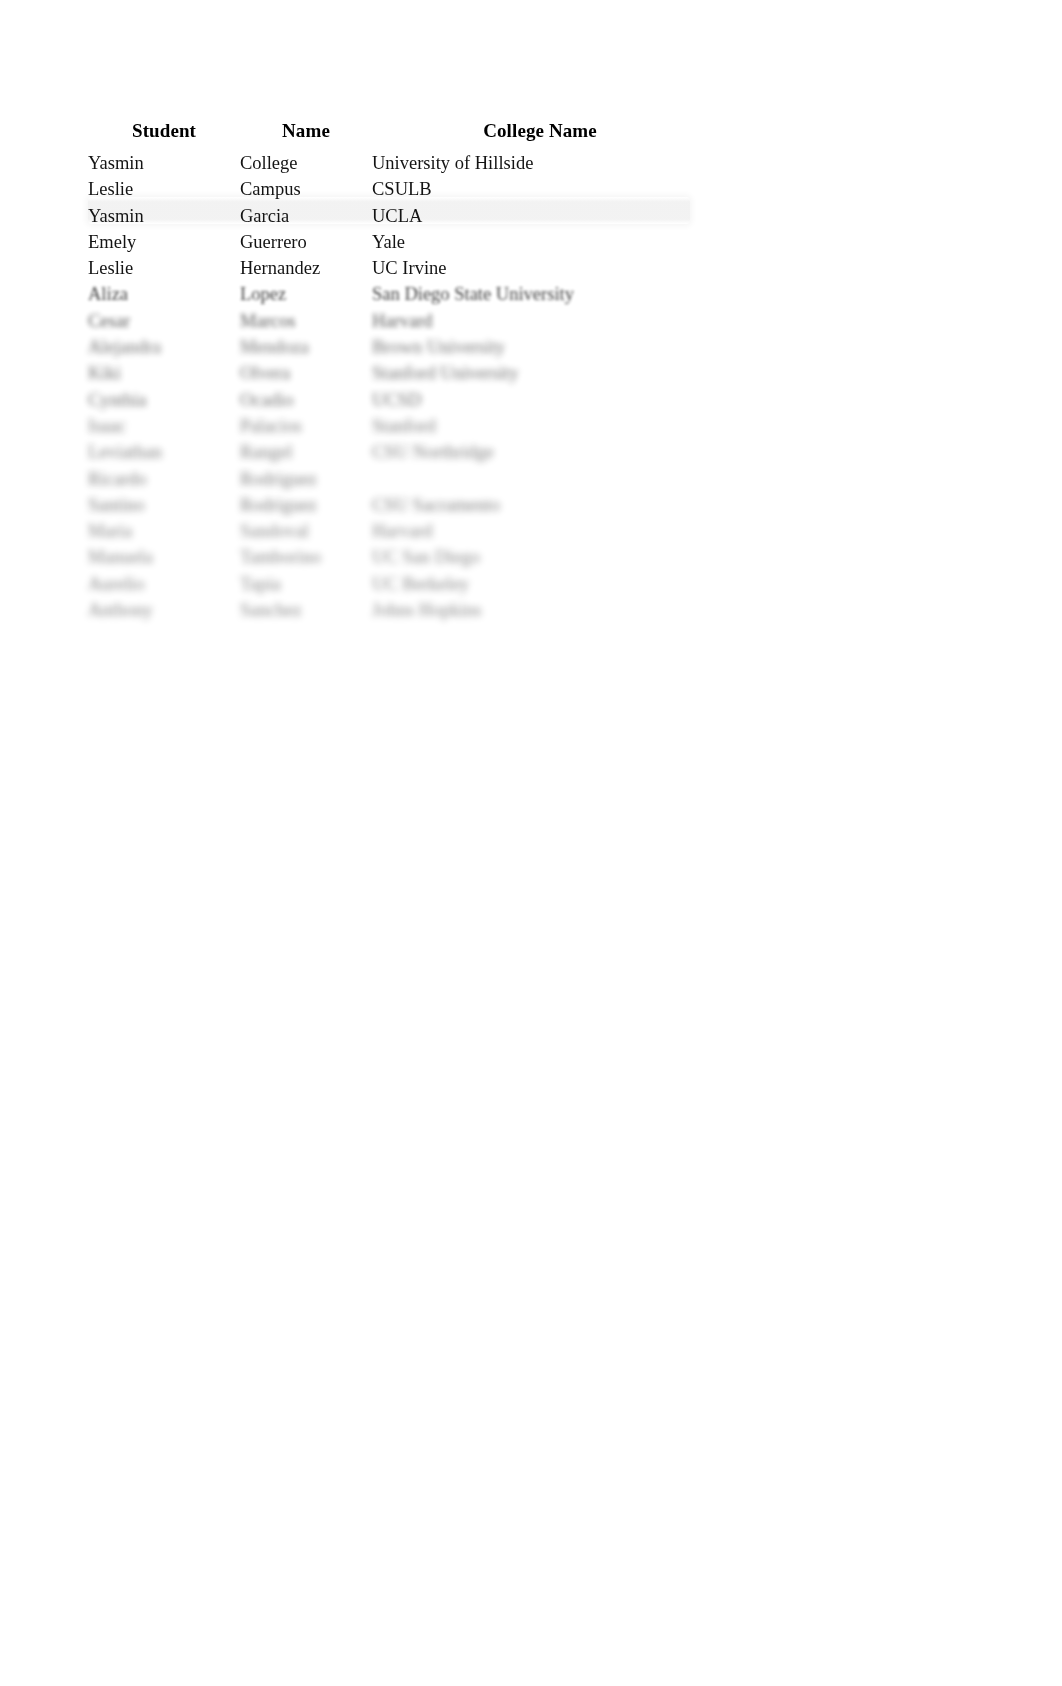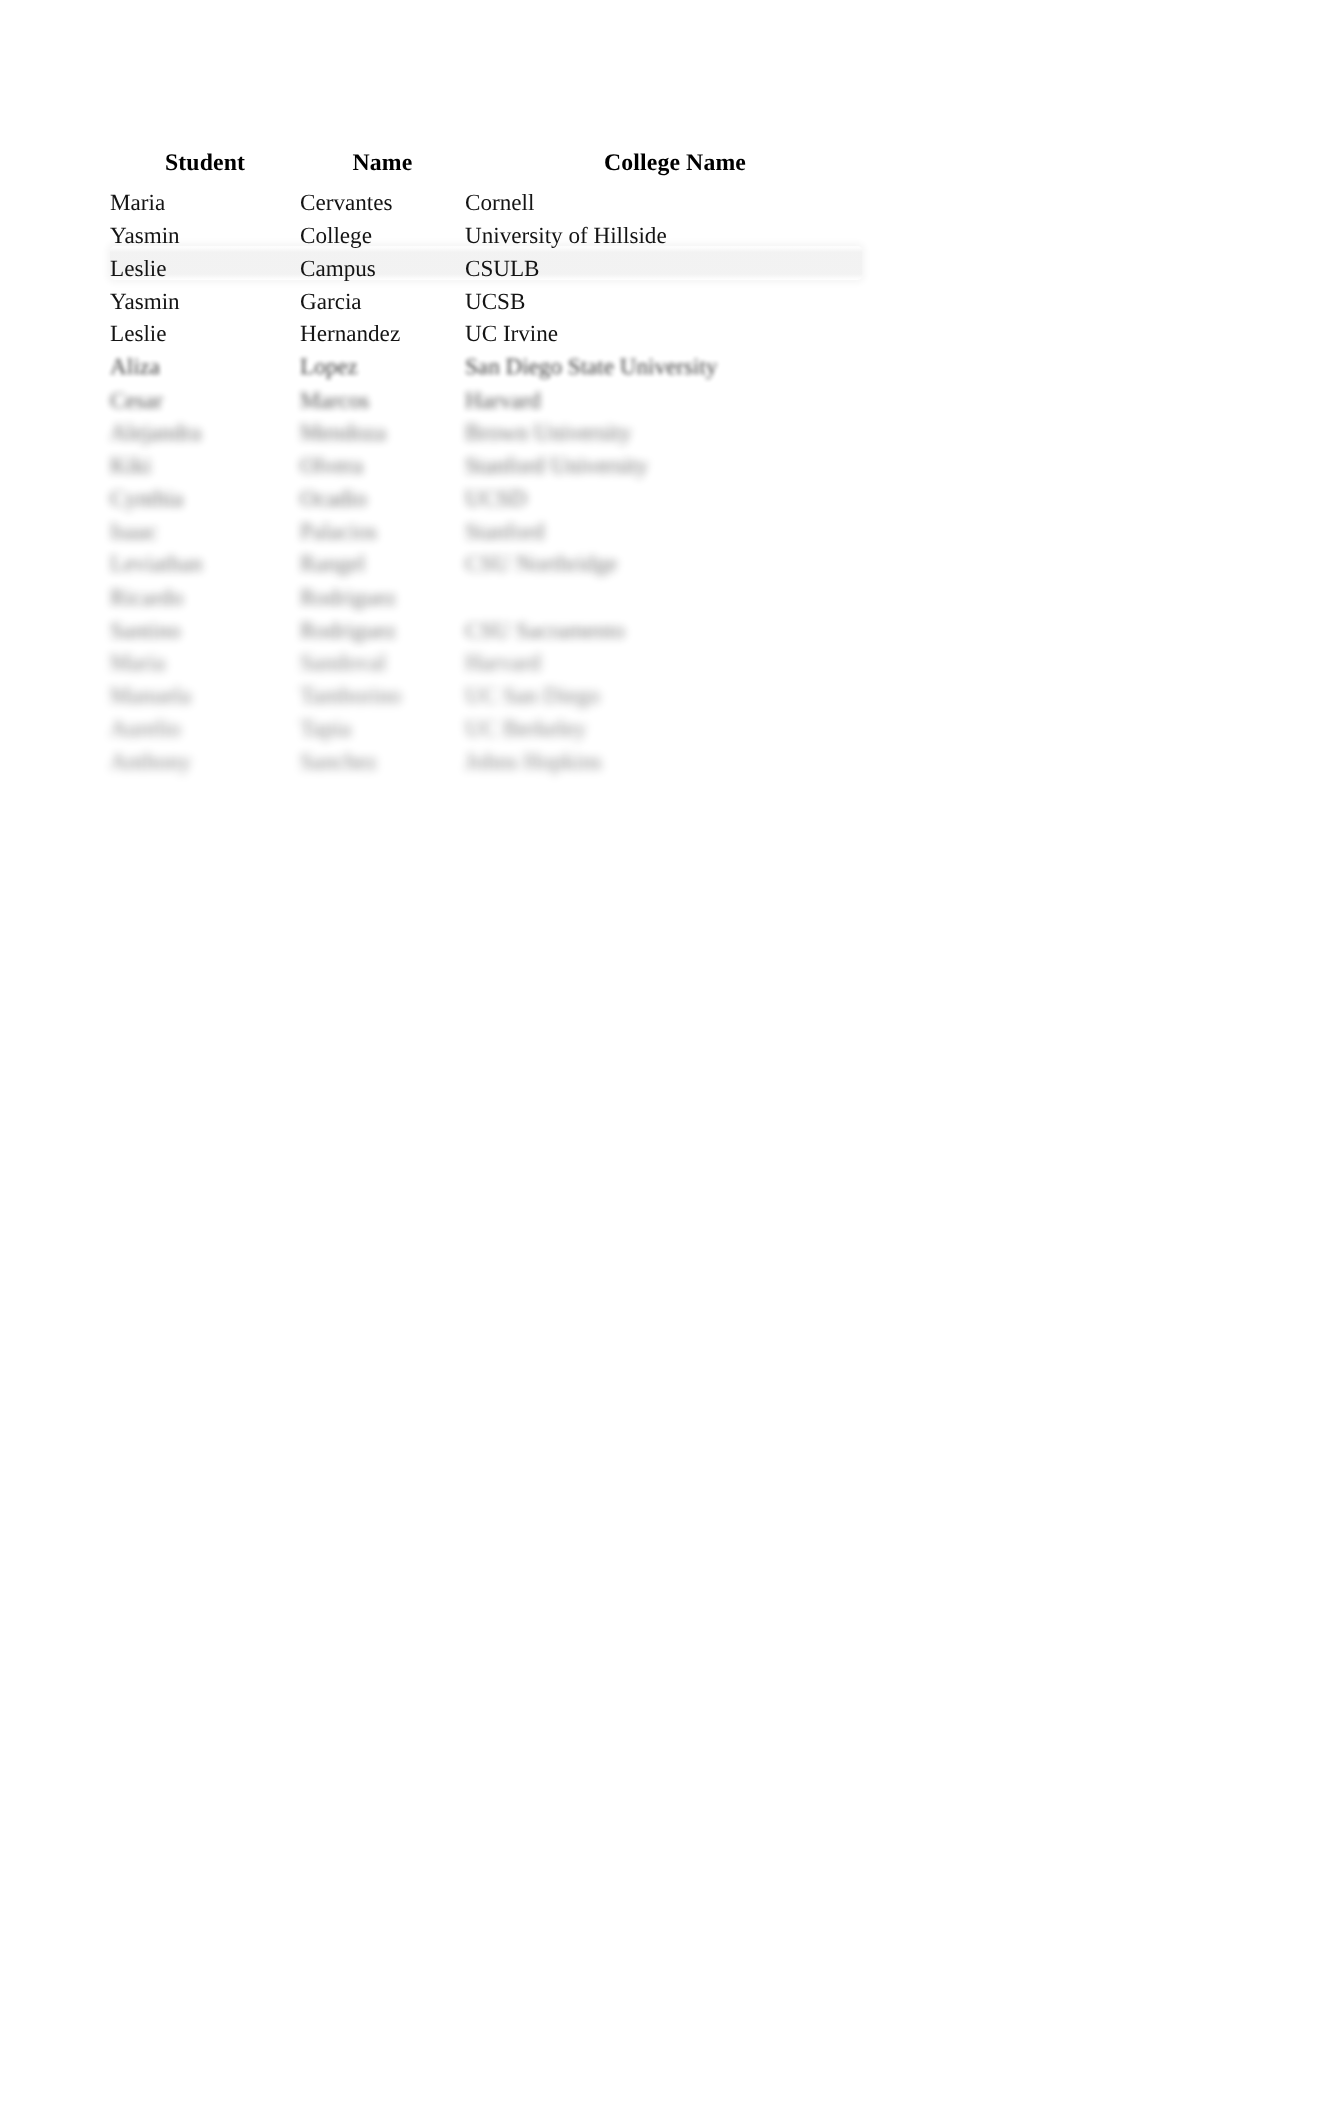--- a/index.html
+++ b/index.html
@@ -110,39 +110,39 @@
         <col class="c-college">
       </colgroup>
       <thead>
         <tr>
           <th>Student</th>
           <th>Name</th>
           <th>College Name</th>
         </tr>
       </thead>
       <tbody id="roster-body" class="roster-body-layer">
-          <tr class="row-highlight">
-            <td>Maria</td>
-            <td>Cervantes</td>
-            <td>Cornell</td>
-          </tr>
           <tr>
             <td>Yasmin</td>
             <td>College</td>
             <td>University of Hillside</td>
           </tr>
           <tr>
             <td>Leslie</td>
             <td>Campus</td>
             <td>CSULB</td>
           </tr>
           <tr>
             <td>Yasmin</td>
             <td>Garcia</td>
-            <td>UCSB</td>
+            <td>UCLA</td>
+          </tr>
+          <tr>
+            <td>Emely</td>
+            <td>Guerrero</td>
+            <td>Yale</td>
           </tr>
           <tr>
             <td>Leslie</td>
             <td>Hernandez</td>
             <td>UC Irvine</td>
           </tr>
           <tr class="blur-1">
             <td>Aliza</td>
             <td>Lopez</td>
             <td>San Diego State University</td>

